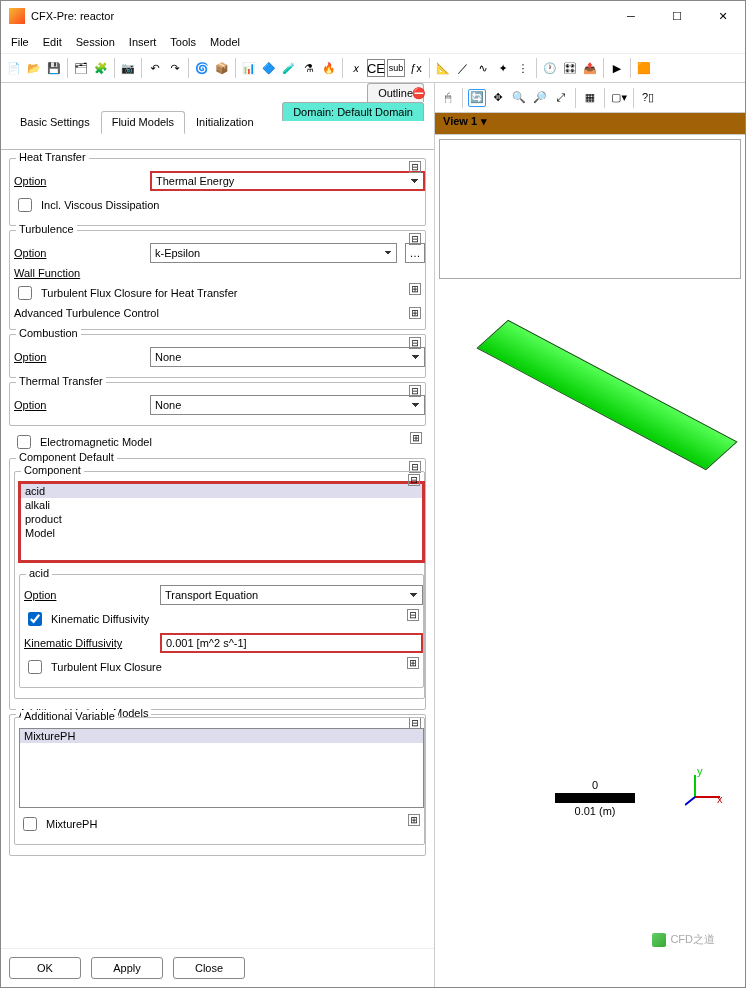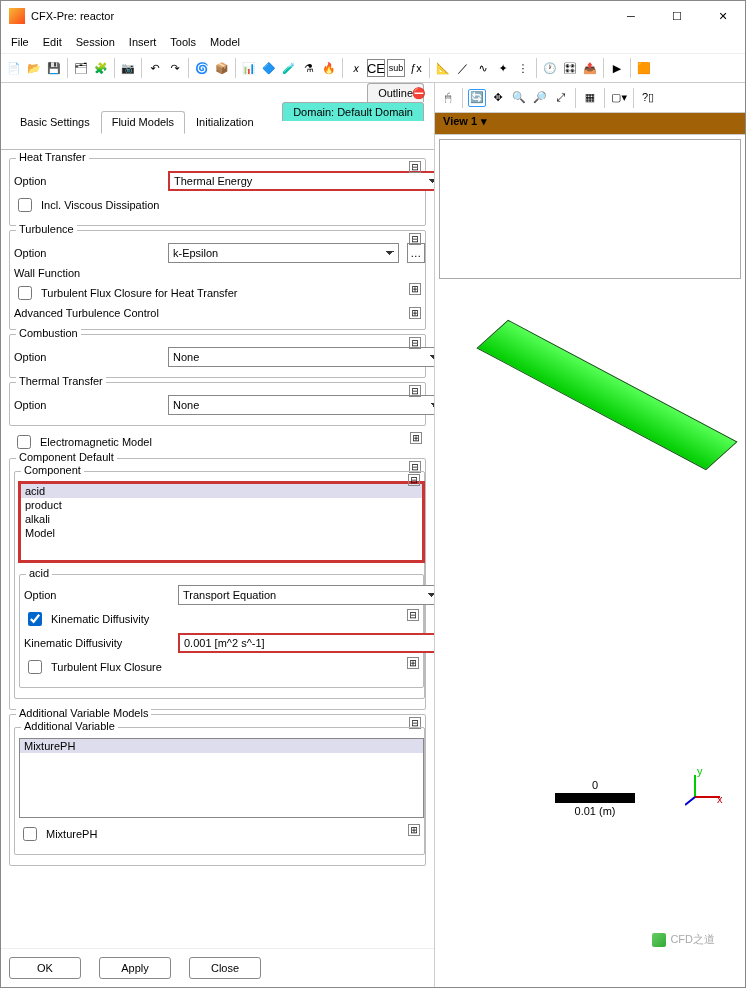--- a/index.html
+++ b/index.html
@@ -23,32 +23,32 @@
 .details-hdr { padding: 4px 8px 6px 8px; border-bottom: 1px solid #ccc; }
 .details-hdr b { font-weight: bold; }
 .subtabrow { display: flex; padding: 4px 8px 16px 8px; }
 .subtab { padding: 4px 10px 5px 10px; border: 1px solid transparent; cursor: default; }
 .subtab.active { border: 1px solid #bbb; border-bottom: 1px solid #fff; background: #fff; border-radius: 3px 3px 0 0; }
 .form-area { padding: 4px 8px; overflow-y: auto; flex: 1; border-top: 1px solid #bbb; margin-top: -1px; }
 .group { border: 1px solid #bbb; border-radius: 2px; margin: 4px 0; padding: 2px 0 6px 4px; position: relative; }
 .group-title { position: absolute; top: -8px; left: 6px; background: #fff; padding: 0 3px; font-size: 11px; }
 .expand-box { position: absolute; right: 4px; top: 2px; width: 12px; height: 12px; border: 1px solid #888; font-size: 9px; line-height: 10px; text-align: center; cursor: default; }
 .row { display: flex; align-items: center; margin: 4px 0; gap: 6px; }
-.row label { width: 130px; }
+.row label { width: 130px; text-decoration: underline; }
 .row .ctrl { flex: 1; }
-select, input[type=text] { width: 100%; height: 20px; border: 1px solid #888; padding: 0 4px; background: #fff; margin-left: 18px; }
+select, input[type=text] { width: 100%; height: 20px; border: 1px solid #888; padding: 0 4px; background: #fff; }
 select { appearance: none; background-image: linear-gradient(45deg,transparent 50%,#333 50%),linear-gradient(135deg,#333 50%,transparent 50%); background-position: right 8px center, right 4px center; background-size: 4px 4px; background-repeat: no-repeat; padding-right: 18px; }
 .red { border: 2px solid #c33 !important; }
 .listbox { width: 100%; height: 80px; border: 1px solid #888; background: #fff; overflow: auto; }
 .listbox .item { padding: 1px 4px; cursor: default; }
 .listbox .item.sel { background: #dde; }
 .checkbox { display: flex; align-items: center; gap: 6px; margin: 4px 0; }
 .checkbox input { width: 14px; height: 14px; }
 .dots-btn { width: 22px; height: 20px; border: 1px solid #888; text-align: center; line-height: 18px; cursor: default; }
-.btnbar { display: flex; gap: 18px; padding: 8px; border-top: 1px solid #eee; }
+.btnbar { display: flex; gap: 10px; padding: 8px; border-top: 1px solid #eee; }
 .btnbar button { width: 72px; height: 22px; border: 1px solid #888; border-radius: 3px; background: #fff; cursor: default; }
 .right-panel { flex: 1; display: flex; flex-direction: column; }
 .view-toolbar { height: 30px; display: flex; align-items: center; padding: 0 4px; gap: 3px; border-bottom: 1px solid #ccc; }
 .view-hdr { height: 22px; background: #a16207; padding: 2px 8px; border-bottom: 1px solid #ccc; font-weight: bold; display:flex; gap:4px;}
 .viewport { flex: 1; background: #fff; position: relative; }
 .mini { height: 140px; border-top: 1px solid #aaa; margin: 4px; border: 1px solid #aaa; }
 .scalebar { position: absolute; bottom: 170px; left: 120px; font-size: 12px; text-align:center;}
 .scalebar .bar { width: 80px; height: 10px; background: #000; margin: 2px auto; }
 .triad { position: absolute; right: 20px; bottom: 180px; width: 40px; height: 40px; }
 .watermark { position: absolute; right: 30px; bottom: 40px; color: #aaa; font-size: 12px; display:flex; align-items:center; gap:4px;}
@@ -197,22 +197,22 @@
       </div>
 
       <div class="group">
         <span class="group-title">Component Default</span>
         <span class="expand-box">⊟</span>
         <div class="group" style="margin-top:10px">
           <span class="group-title">Component</span>
           <span class="expand-box">⊟</span>
           <div class="listbox red" style="margin-top:8px;border-width:1px;outline:2px solid #c33;outline-offset:-1px">
             <div class="item sel">acid</div>
+            <div class="item">alkali</div>
             <div class="item">product</div>
-            <div class="item">alkali</div>
             <div class="item">Model</div>
           </div>
           <div class="group" style="margin-top:12px">
             <span class="group-title">acid</span>
             <div class="row" style="margin-top:8px">
               <label>Option</label>
               <div class="ctrl"><select><option>Transport Equation</option></select></div>
             </div>
             <div class="checkbox" style="position:relative">
               <input type="checkbox" checked="" style="accent-color: rgb(0, 102, 204);">
@@ -228,21 +228,21 @@
               <span>Turbulent Flux Closure</span>
               <span class="expand-box" style="top:0">⊞</span>
             </div>
           </div>
         </div>
       </div>
 
       <div class="group">
         <span class="group-title">Additional Variable Models</span>
         <span class="expand-box">⊟</span>
-        <div class="group" style="margin-top:10px">
+        <div class="group" style="margin-top:0">
           <span class="group-title">Additional Variable</span>
           <div class="listbox" style="margin-top:8px">
             <div class="item sel">MixturePH</div>
           </div>
           <div class="checkbox" style="position:relative;margin-top:6px">
             <input type="checkbox" style="">
             <span>MixturePH</span>
             <span class="expand-box" style="top:0">⊞</span>
           </div>
         </div>

